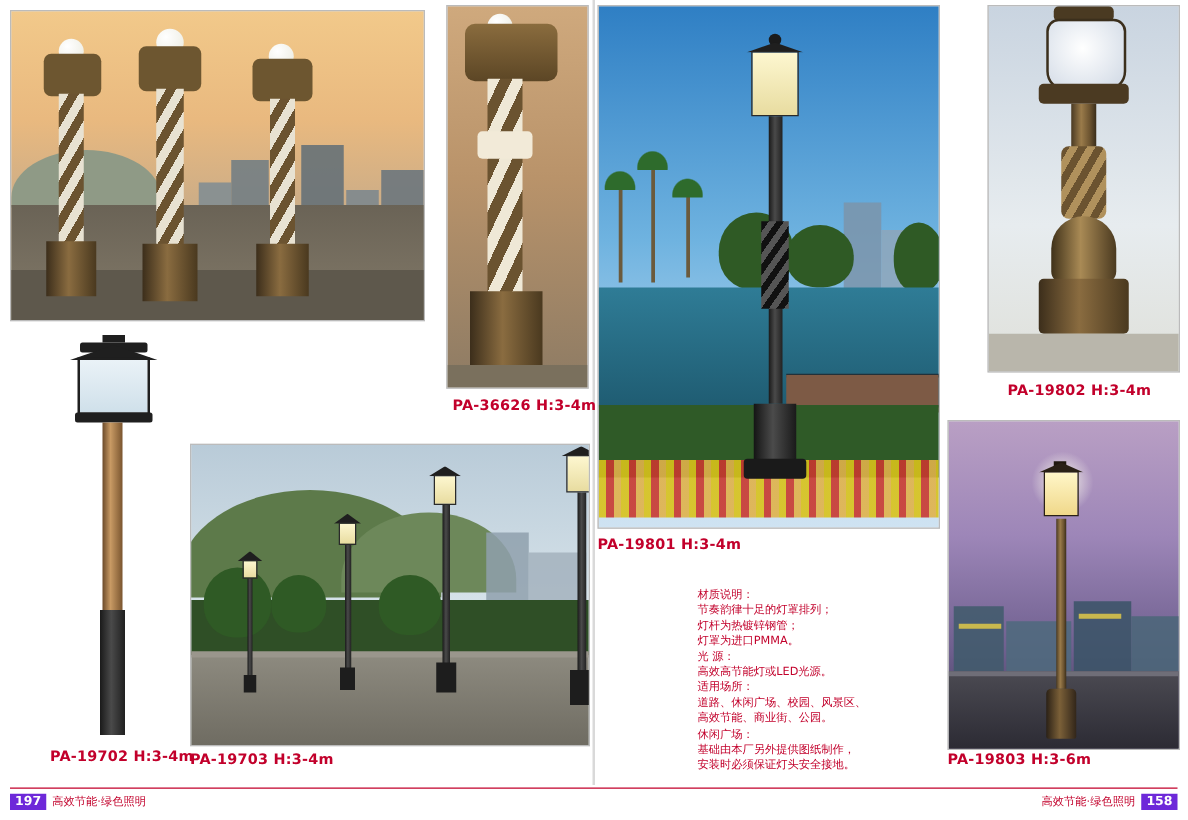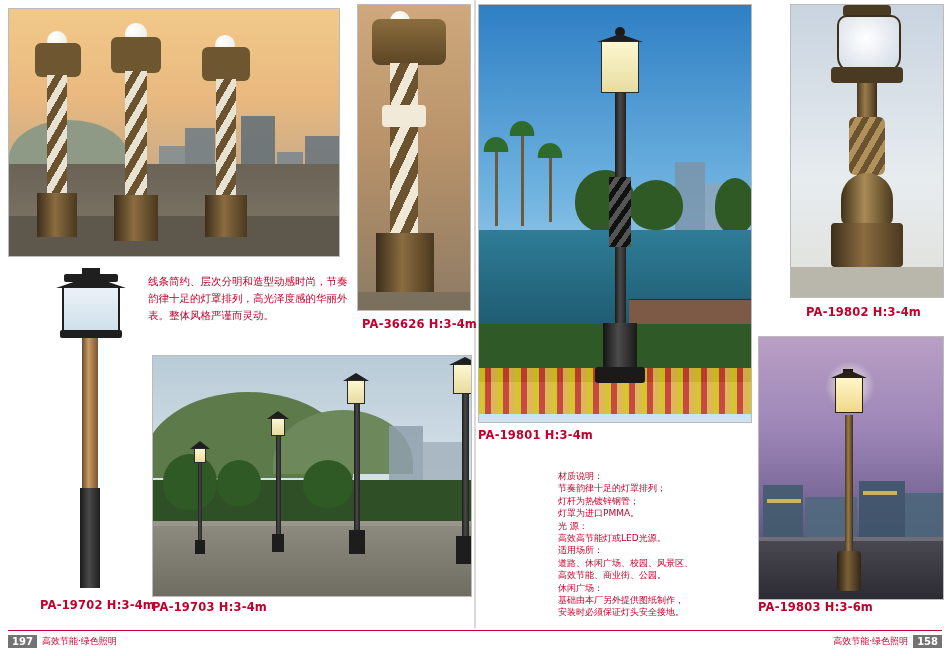--- a/index.html
+++ b/index.html
@@ -27,21 +27,21 @@
   .spec{
     position:absolute;color:#c2002b;font-size:9px;line-height:12.4px;
     width:190px;
   }
 
   
   .footer{position:absolute;left:0;bottom:0;width:950px;height:26px;}
   .foot-line{position:absolute;left:8px;top:0;width:934px;height:1px;background:#c2002b;}
   .pg-left{position:absolute;left:8px;top:5px;display:flex;align-items:center;gap:5px;}
   .pg-right{position:absolute;right:8px;top:5px;display:flex;align-items:center;gap:5px;}
-  .pg-num{background:#737373;color:#fff;font-size:10px;padding:1px 4px;font-weight:bold;}
+  .pg-num{background:#6d28d9;color:#fff;font-size:10px;padding:1px 4px;font-weight:bold;}
   .pg-txt{color:#c2002b;font-size:9px;}
 
   
   .sky-sunset{background:linear-gradient(#f2c98a 0%,#e9b97f 35%,#cfae86 60%,#9aa38c 100%);}
   .sky-blue{background:linear-gradient(#2f7fc4 0%,#6fb3e0 45%,#bcd9ef 80%,#cfe3f2 100%);}
   .sky-pale{background:linear-gradient(#cfd9e6 0%,#e3e9ef 55%,#dfe3e2 100%);}
   .sky-night{background:linear-gradient(#b99fc4 0%,#9d86b8 35%,#6e5f8e 70%,#3b3550 100%);}
 
   .ground-d{position:absolute;left:0;right:0;bottom:0;background:#6f6a5e;}
   .water{position:absolute;left:0;right:0;background:#2b6e86;}
@@ -115,23 +115,20 @@
       <div class="globe" style="left:32px;top:6px;width:20px;height:20px;"></div>
       <div style="position:absolute;left:14px;top:14px;width:74px;height:46px;background:linear-gradient(#8a6c3e,#5c4625);border-radius:8px;"></div>
       <div class="post" style="left:32px;top:58px;width:28px;height:175px;background:repeating-linear-gradient(115deg,#efe8d6 0 9px,#6b5330 9px 18px);"></div>
       <div style="position:absolute;left:24px;top:100px;width:44px;height:22px;background:#f2ead8;border-radius:4px;"></div>
       <div class="base" style="left:18px;top:228px;width:58px;height:62px;"></div>
       <div class="ground-d" style="height:18px;background:#7a705d;"></div>
     </div>
   </div>
   <div class="caption" style="left:362px;top:317px;">PA-36626 H:3-4m</div>
 
-  <div class="cn-note" style="left:148px;top:273px;width:200px;">
-    <span>线条简约、层次分明和造型动感时尚，节奏韵律十足的灯罩排列，高光泽度感的华丽外表。整体风格严谨而灵动。</span>
-  </div>
 
   <div class="photo" style="left:478px;top:4px;width:272px;height:417px;">
     <div class="inner sky-blue">
       <div class="bldg" style="left:196px;bottom:190px;width:30px;height:70px;background:#7b94aa;"></div>
       <div class="bldg" style="left:226px;bottom:190px;width:18px;height:48px;background:#8ea6ba;"></div>
       <div class="palm" style="left:16px;bottom:196px;height:80px;"></div>
       <div class="palm" style="left:42px;bottom:196px;height:96px;"></div>
       <div class="palm" style="left:70px;bottom:200px;height:70px;"></div>
       <div class="tree" style="left:96px;bottom:190px;width:60px;height:62px;"></div>
       <div class="tree" style="left:150px;bottom:192px;width:54px;height:50px;"></div>

